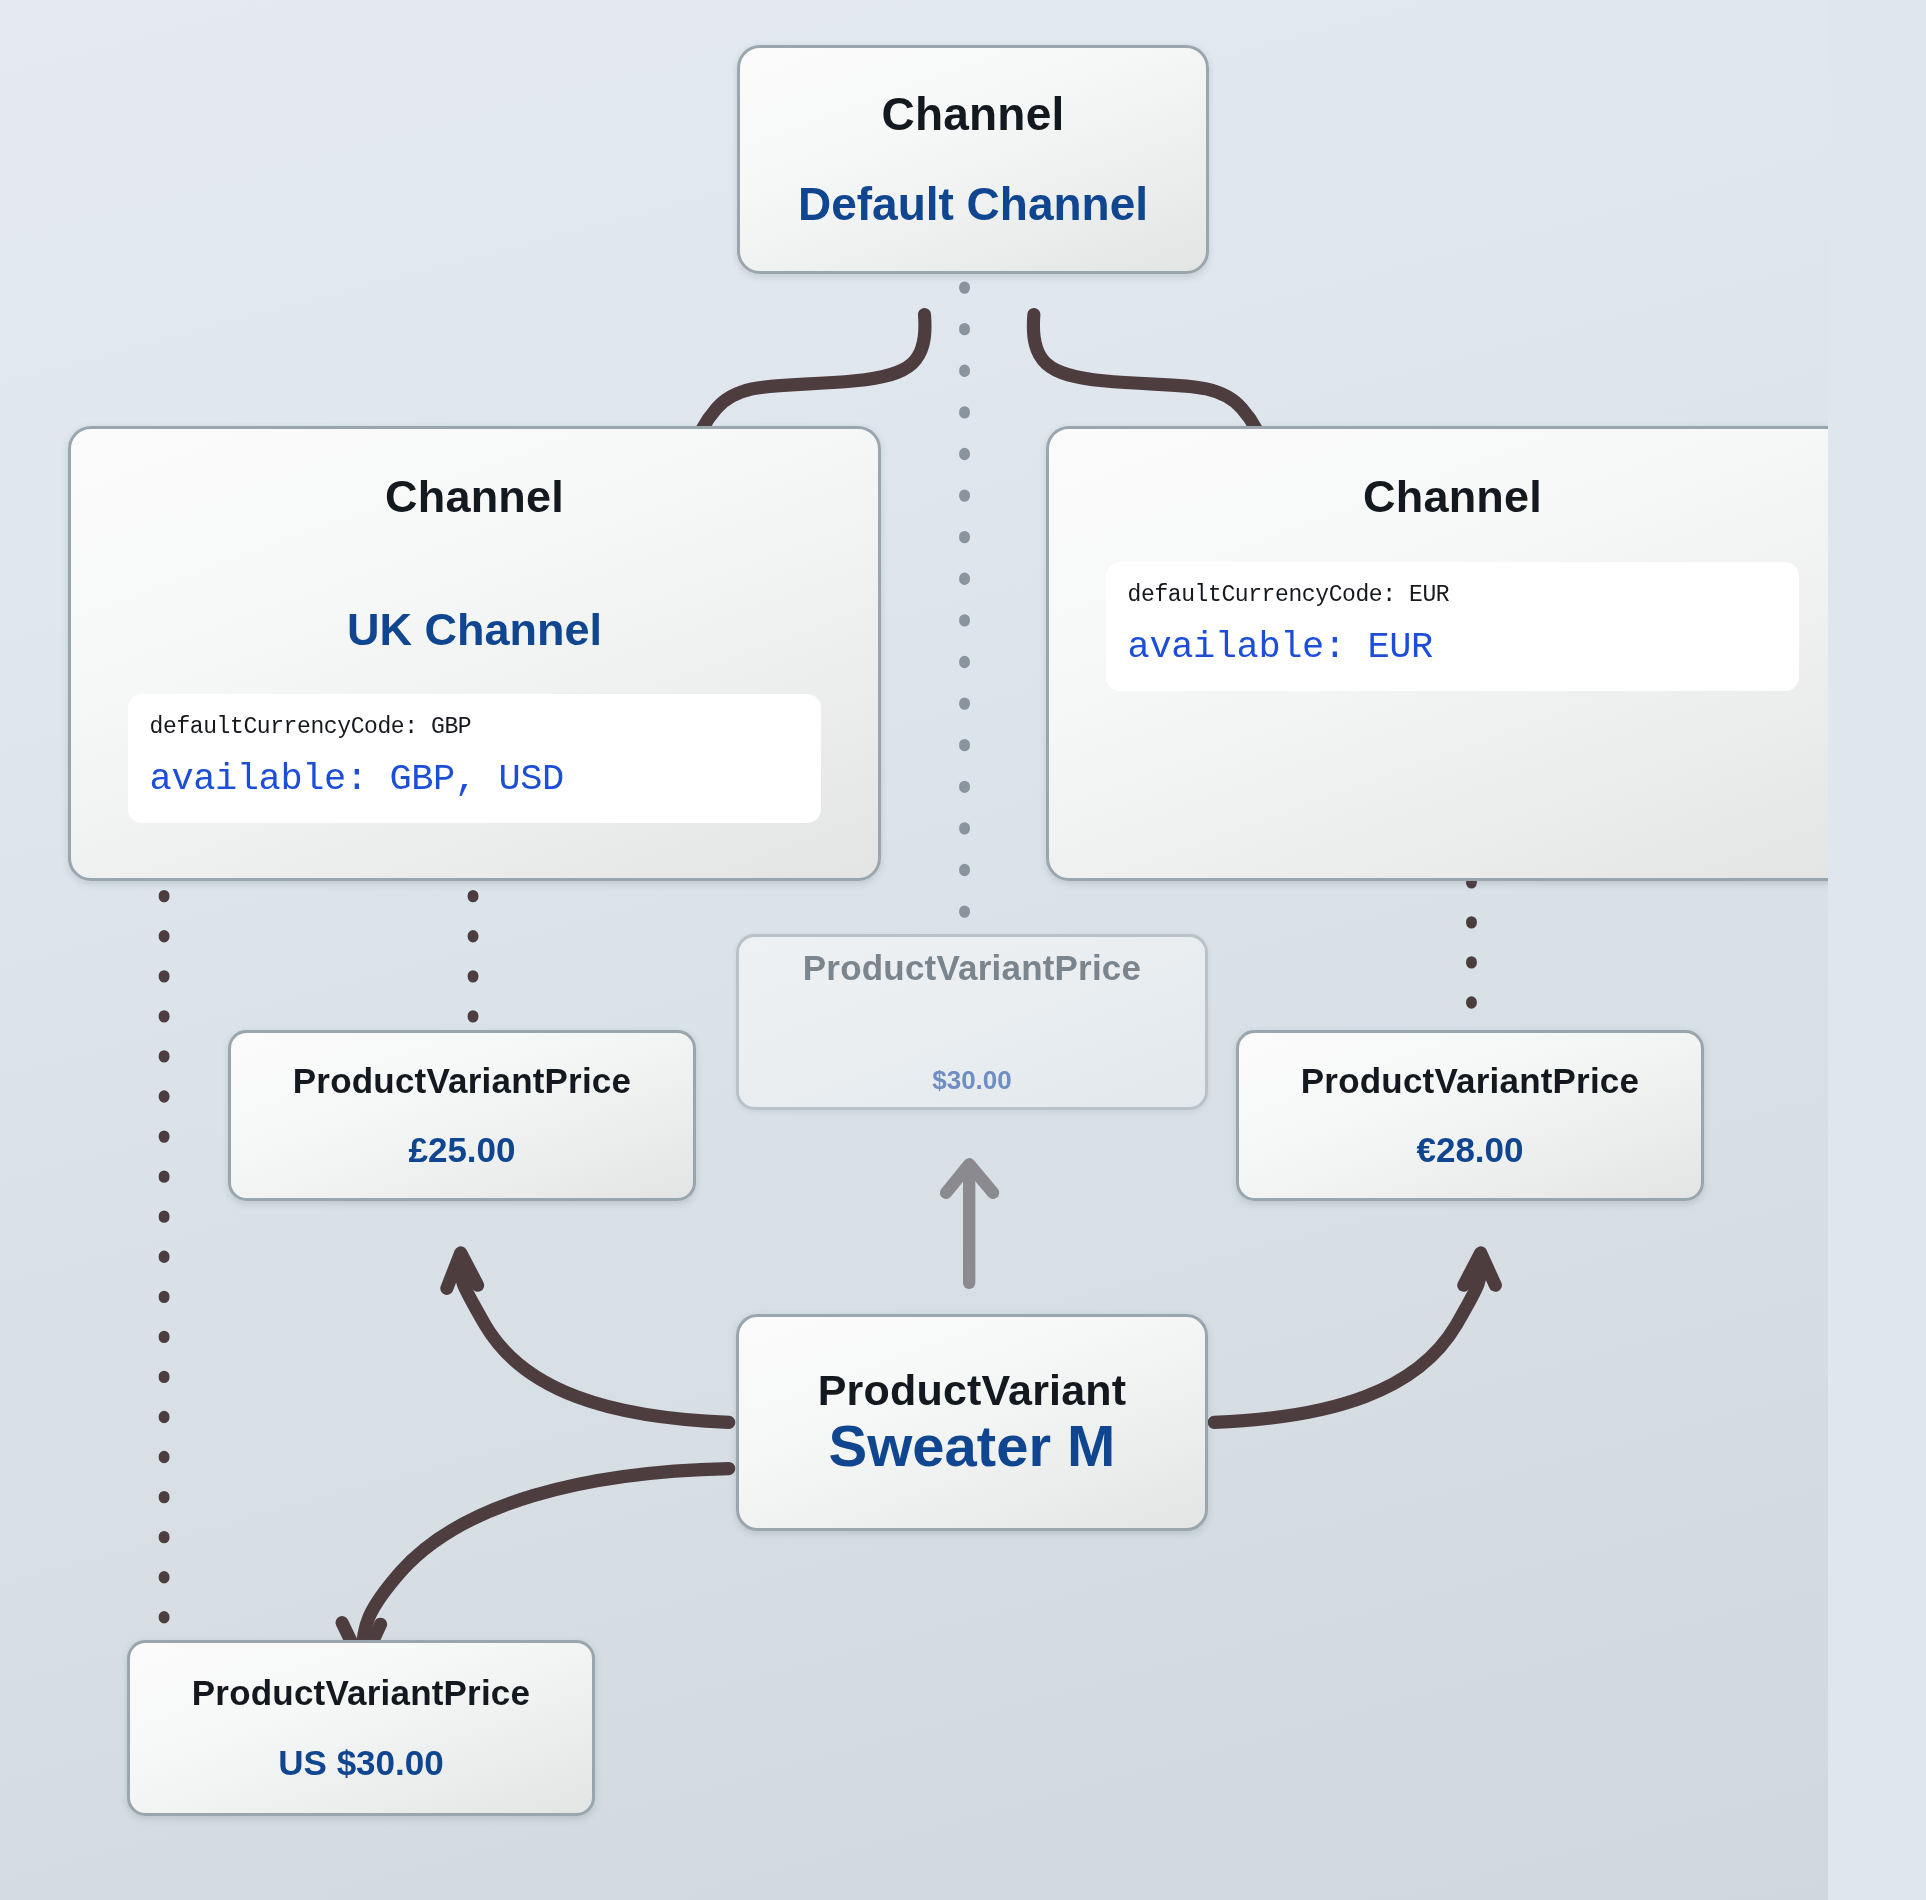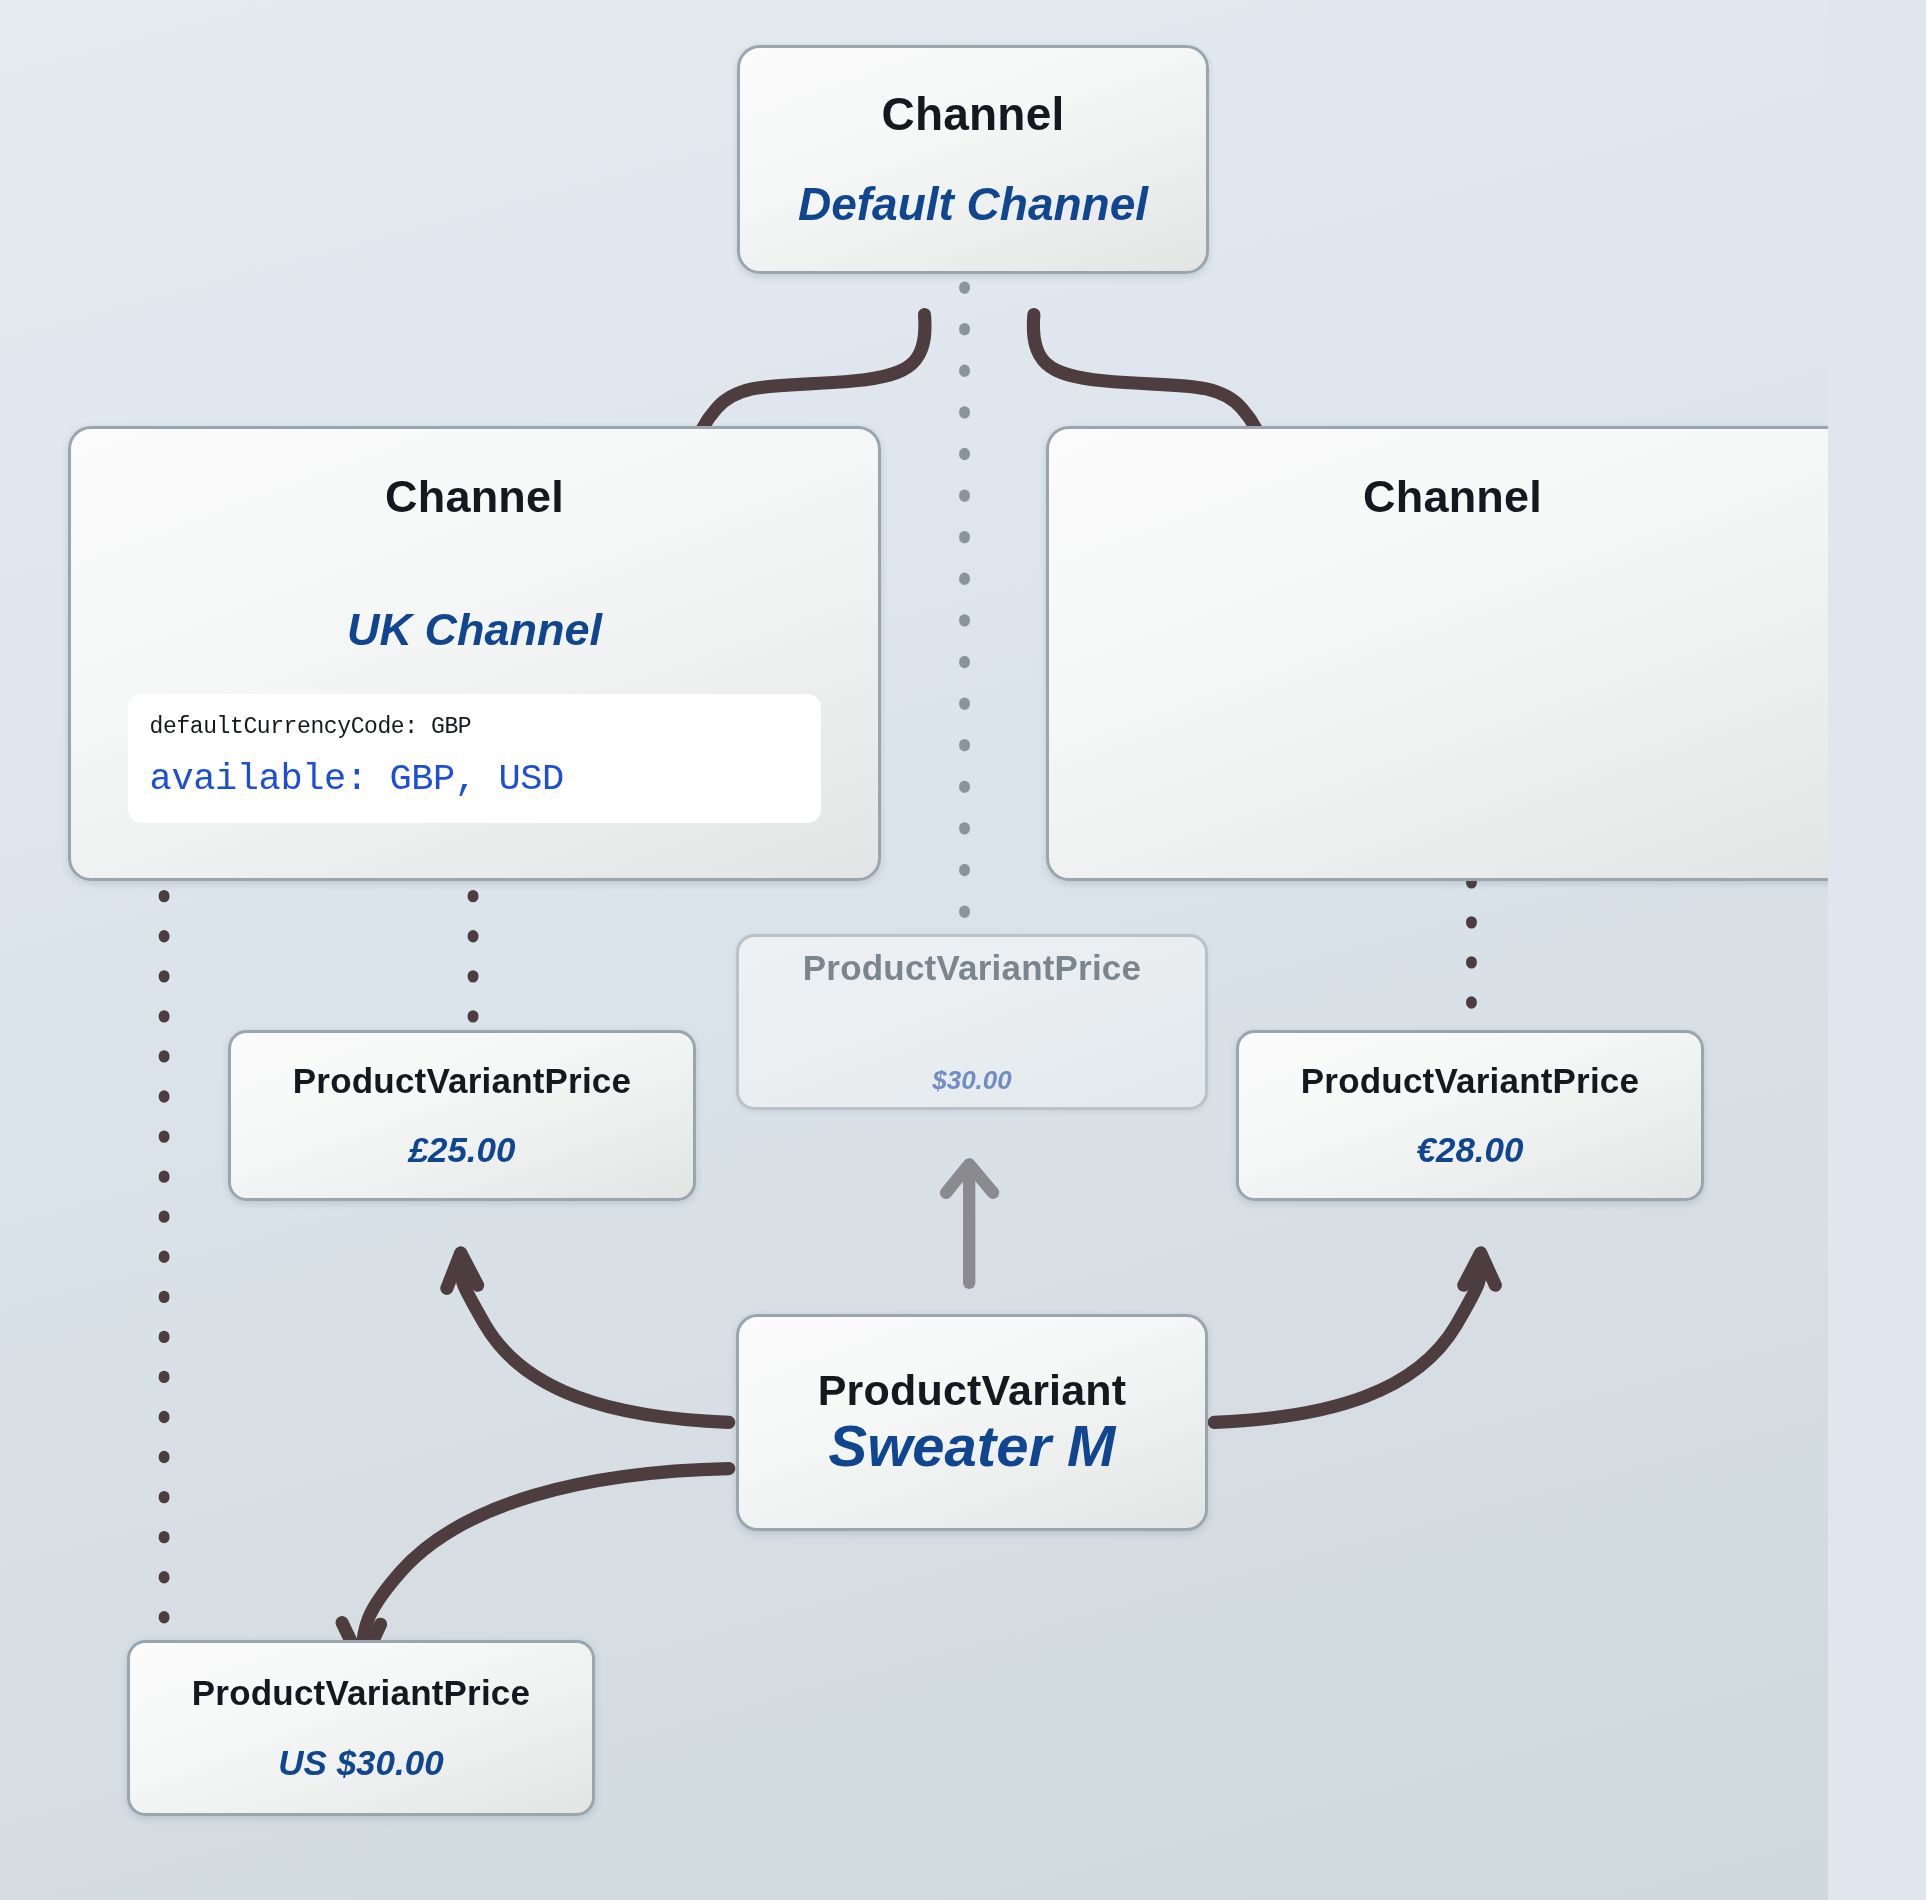--- a/index.html
+++ b/index.html
@@ -42,21 +42,20 @@
     color: #14181f;
     letter-spacing: 0.2px;
     text-align: center;
     line-height: 1.1;
   }
   .node .value {
     font-weight: bold;
     color: #10458f;
     text-align: center;
     line-height: 1.1;
-    font-style: italic;
   }
 
   
   #node-default-channel { left: 737px; top: 45px; width: 472px; height: 229px; border-radius: 23px; }
   #node-default-channel .type  { font-size: 46px; margin-bottom: 39px; }
   #node-default-channel .value { font-size: 46px; }
 
   
   .channel-big { width: 813px; height: 455px; border-radius: 23px; justify-content: flex-start; }
   .channel-big .type  { font-size: 45px; margin-top: 43px; }
@@ -169,20 +168,24 @@
     <div class="type">Channel</div>
     <div class="value">UK Channel</div>
     <div class="propbox">
       <div class="line1">defaultCurrencyCode: GBP</div>
       <div class="line2">available: GBP, USD</div>
     </div>
   </div>
 
   <div class="node channel-big" id="node-germany-channel">
     <div class="type">Channel</div>
+    <div class="propbox">
+      <div class="line1">defaultCurrencyCode: EUR</div>
+      <div class="line2">available: EUR</div>
+    </div>
   </div>
 
   <div class="node price-card" id="node-price-gbp">
     <div class="type">ProductVariantPrice</div>
     <div class="value">£25.00</div>
   </div>
 
   <div class="node" id="node-price-usd-default">
     <div class="type">ProductVariantPrice</div>
     <div class="value">$30.00</div>

